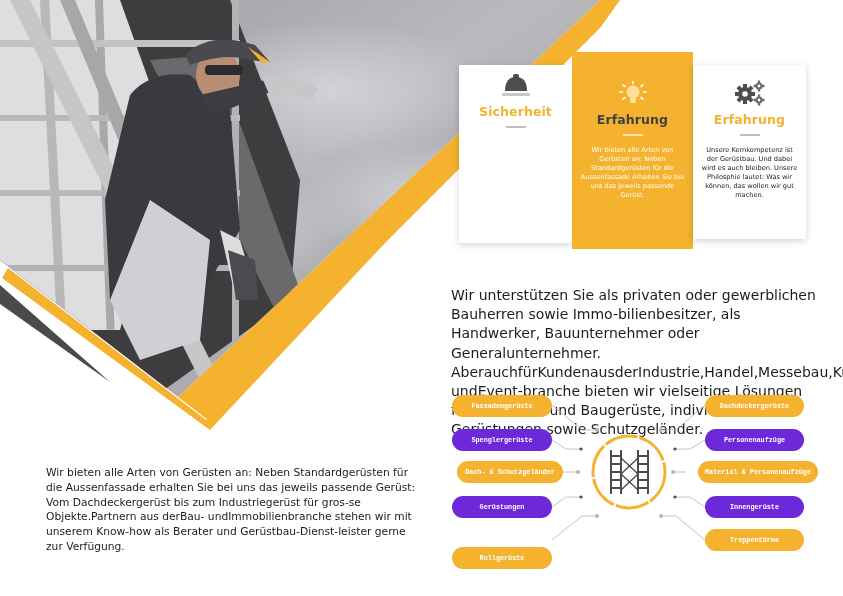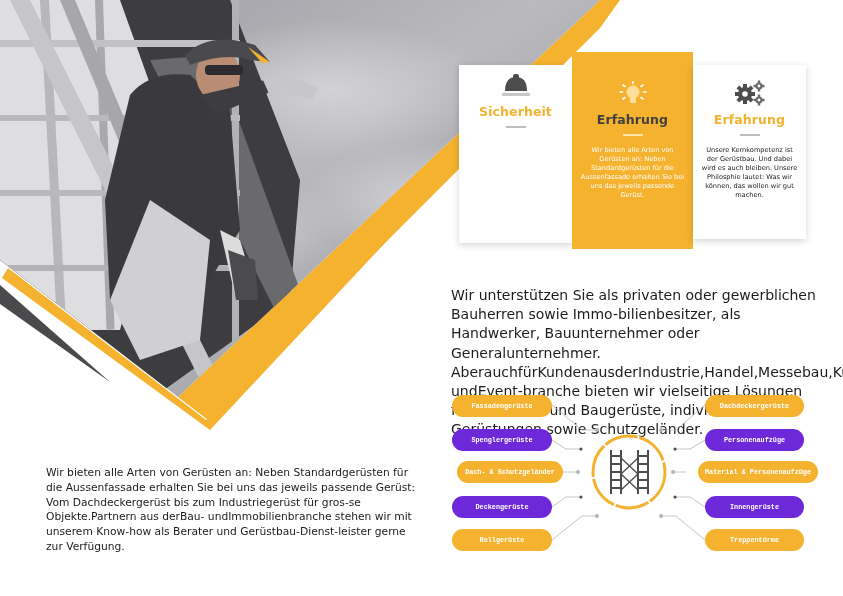--- a/index.html
+++ b/index.html
@@ -260,23 +260,23 @@
 <div class="pill pill-y" style="left:452px; top:395px; width:100px;">
   <span>Fassadengerüste</span>
 </div>
 <div class="pill pill-d" style="left:452px; top:429px; width:100px;">
   <span>Spenglergerüste</span>
 </div>
 <div class="pill pill-y" style="left:450px; top:461px; width:106px;margin-left:7px;">
   <span>Dach- &amp; Schutzgeländer</span>
 </div>
 <div class="pill pill-d" style="left:452px; top:496px; width:100px;">
-  <span>Deckengerüste</span>
-</div>
-<div class="pill pill-y" style="left:452px; top:529px; width:100px;">
+  <span>Gerüstungen</span>
+</div>
+<div class="pill pill-y" style="left:452px; top:547px; width:100px;">
   <span>Rollgerüste</span>
 </div>
 
 <div class="pill pill-y" style="left:705px; top:395px; width:99px;">
   <span>Dachdeckergerüste</span>
 </div>
 <div class="pill pill-d" style="left:705px; top:429px; width:99px;">
   <span>Personenaufzüge</span>
 </div>
 <div class="pill pill-y" style="left:684px; top:461px; width:120px;margin-left:14px;">

